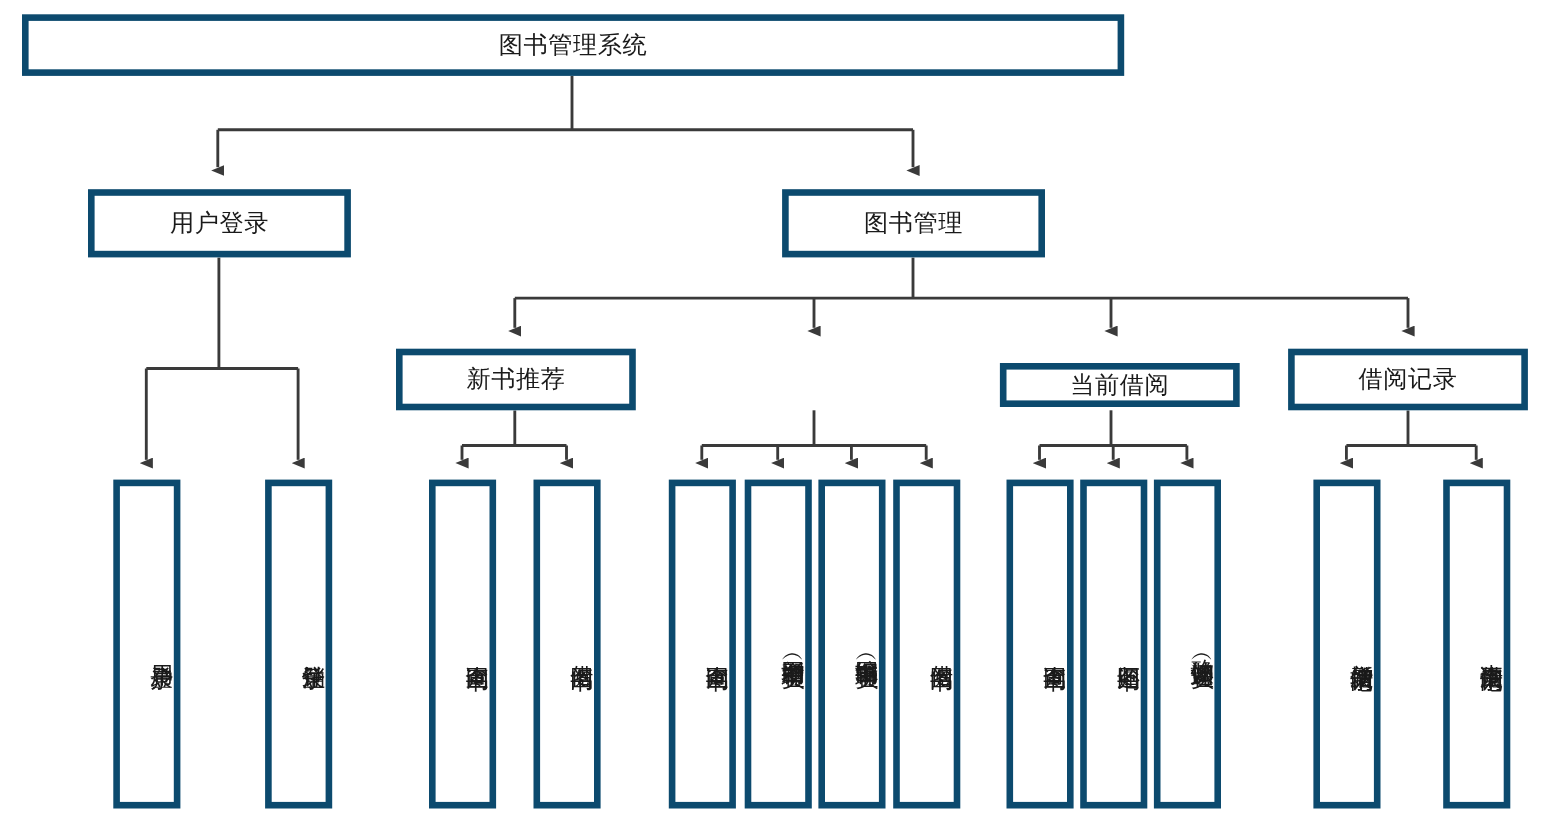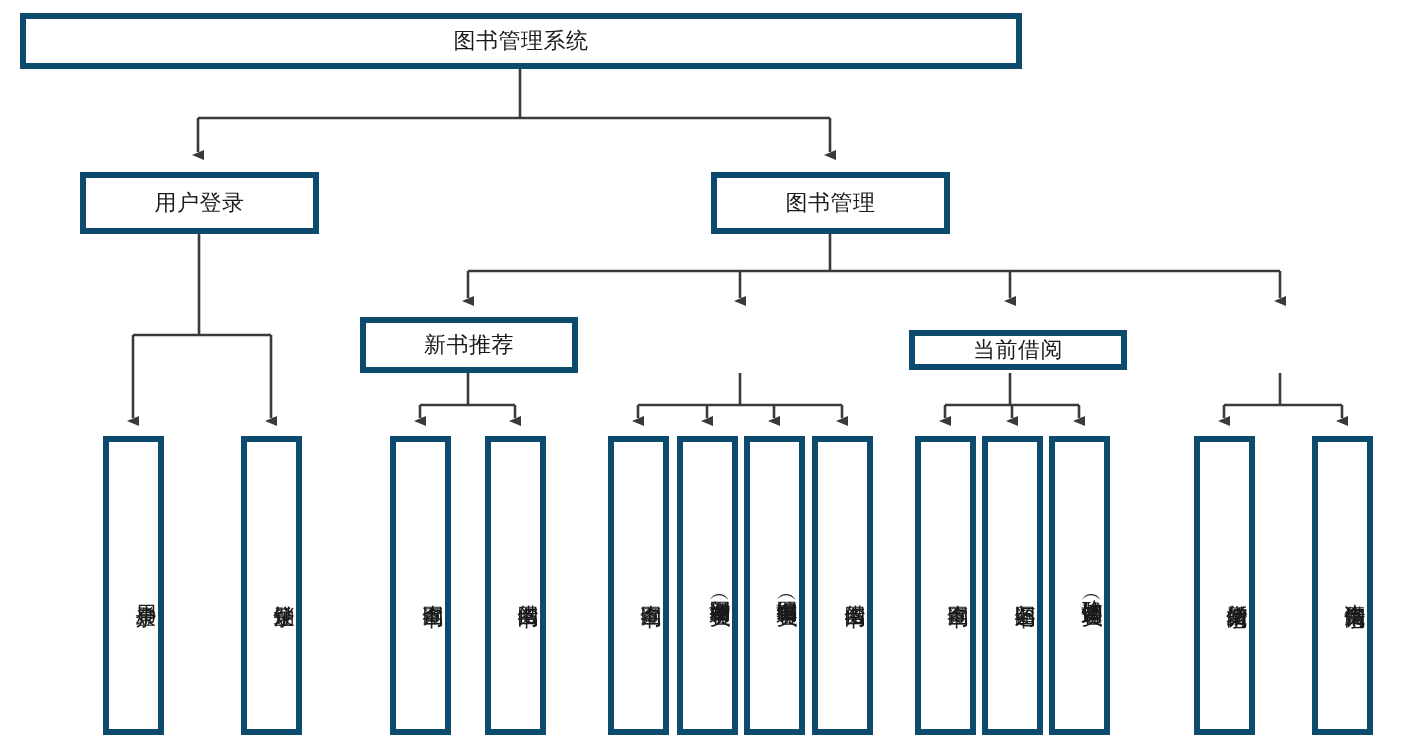--- a/index.html
+++ b/index.html
@@ -136,20 +136,23 @@
 
   <div class="node node-h" style="left:360px; top:317px; width:218px; height:56px;">
     <span>新书推荐</span>
   </div>
 
 
   <div class="node node-h" style="left:909px; top:317px; width:218px; height:40px;margin-top:13px;">
     <span>当前借阅</span>
   </div>
 
+  <div class="node node-h" style="left:1171px; top:317px; width:218px; height:56px;">
+    <span>借阅记录</span>
+  </div>
 
   <div class="node node-v" style="left:103px; top:436px; width:61px; height:299px;">
     <span>用户登录</span>
   </div>
 
   <div class="node node-v" style="left:241px; top:436px; width:61px; height:299px;">
     <span>注销登录</span>
   </div>
 
   <div class="node node-v" style="left:390px; top:436px; width:61px; height:299px;">

